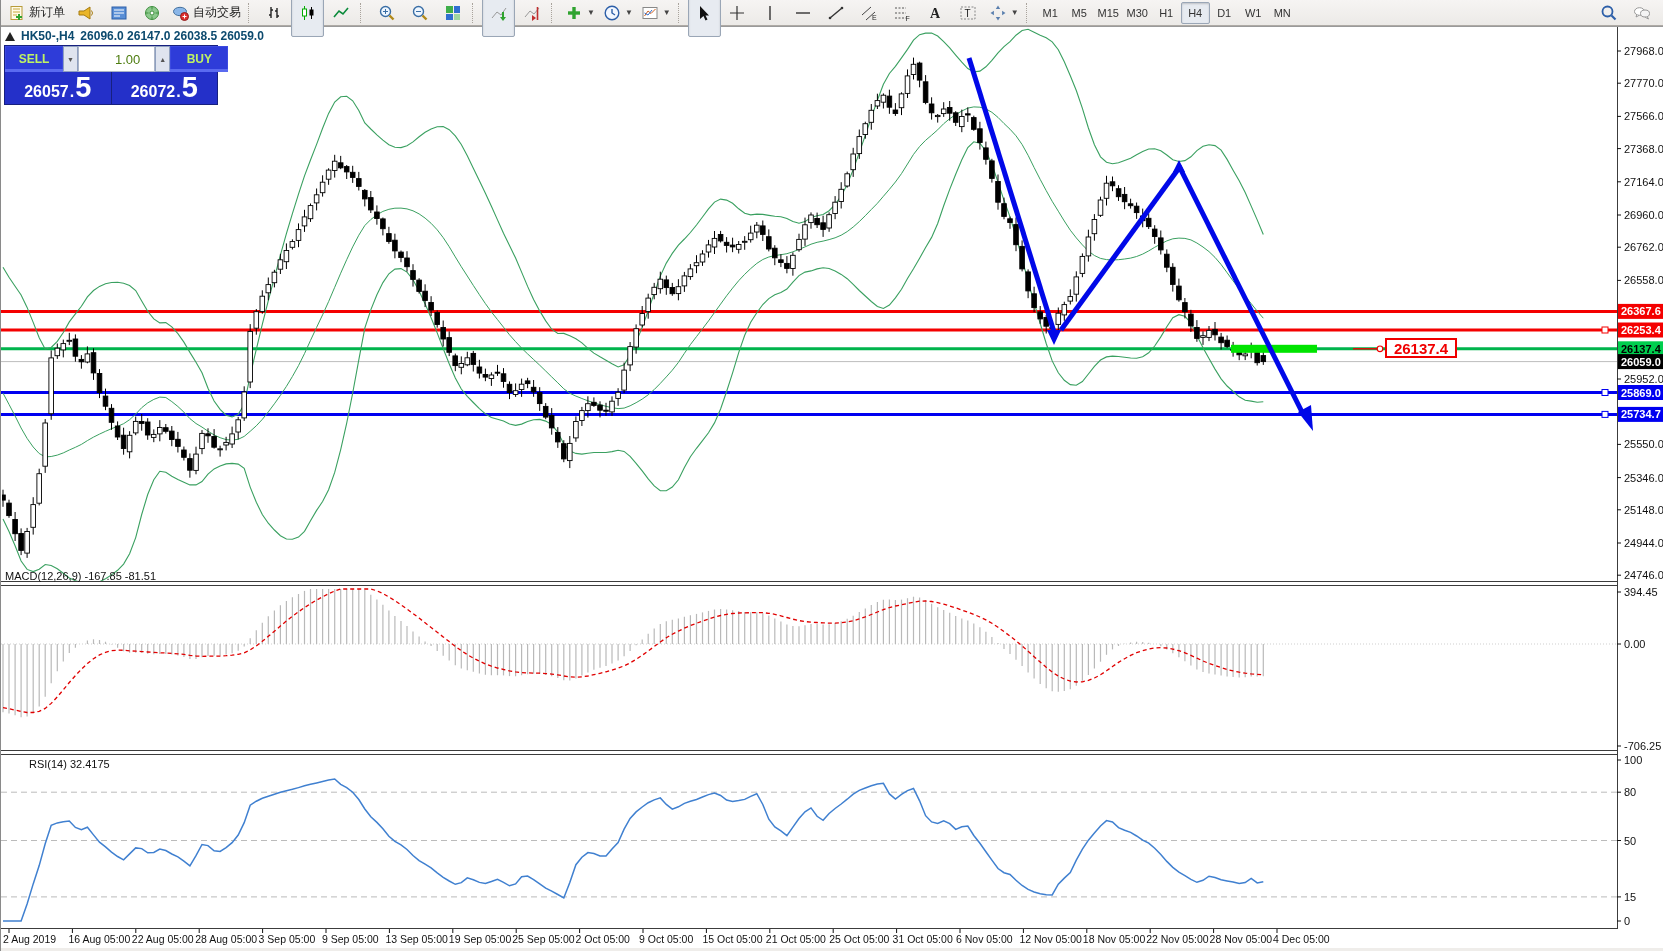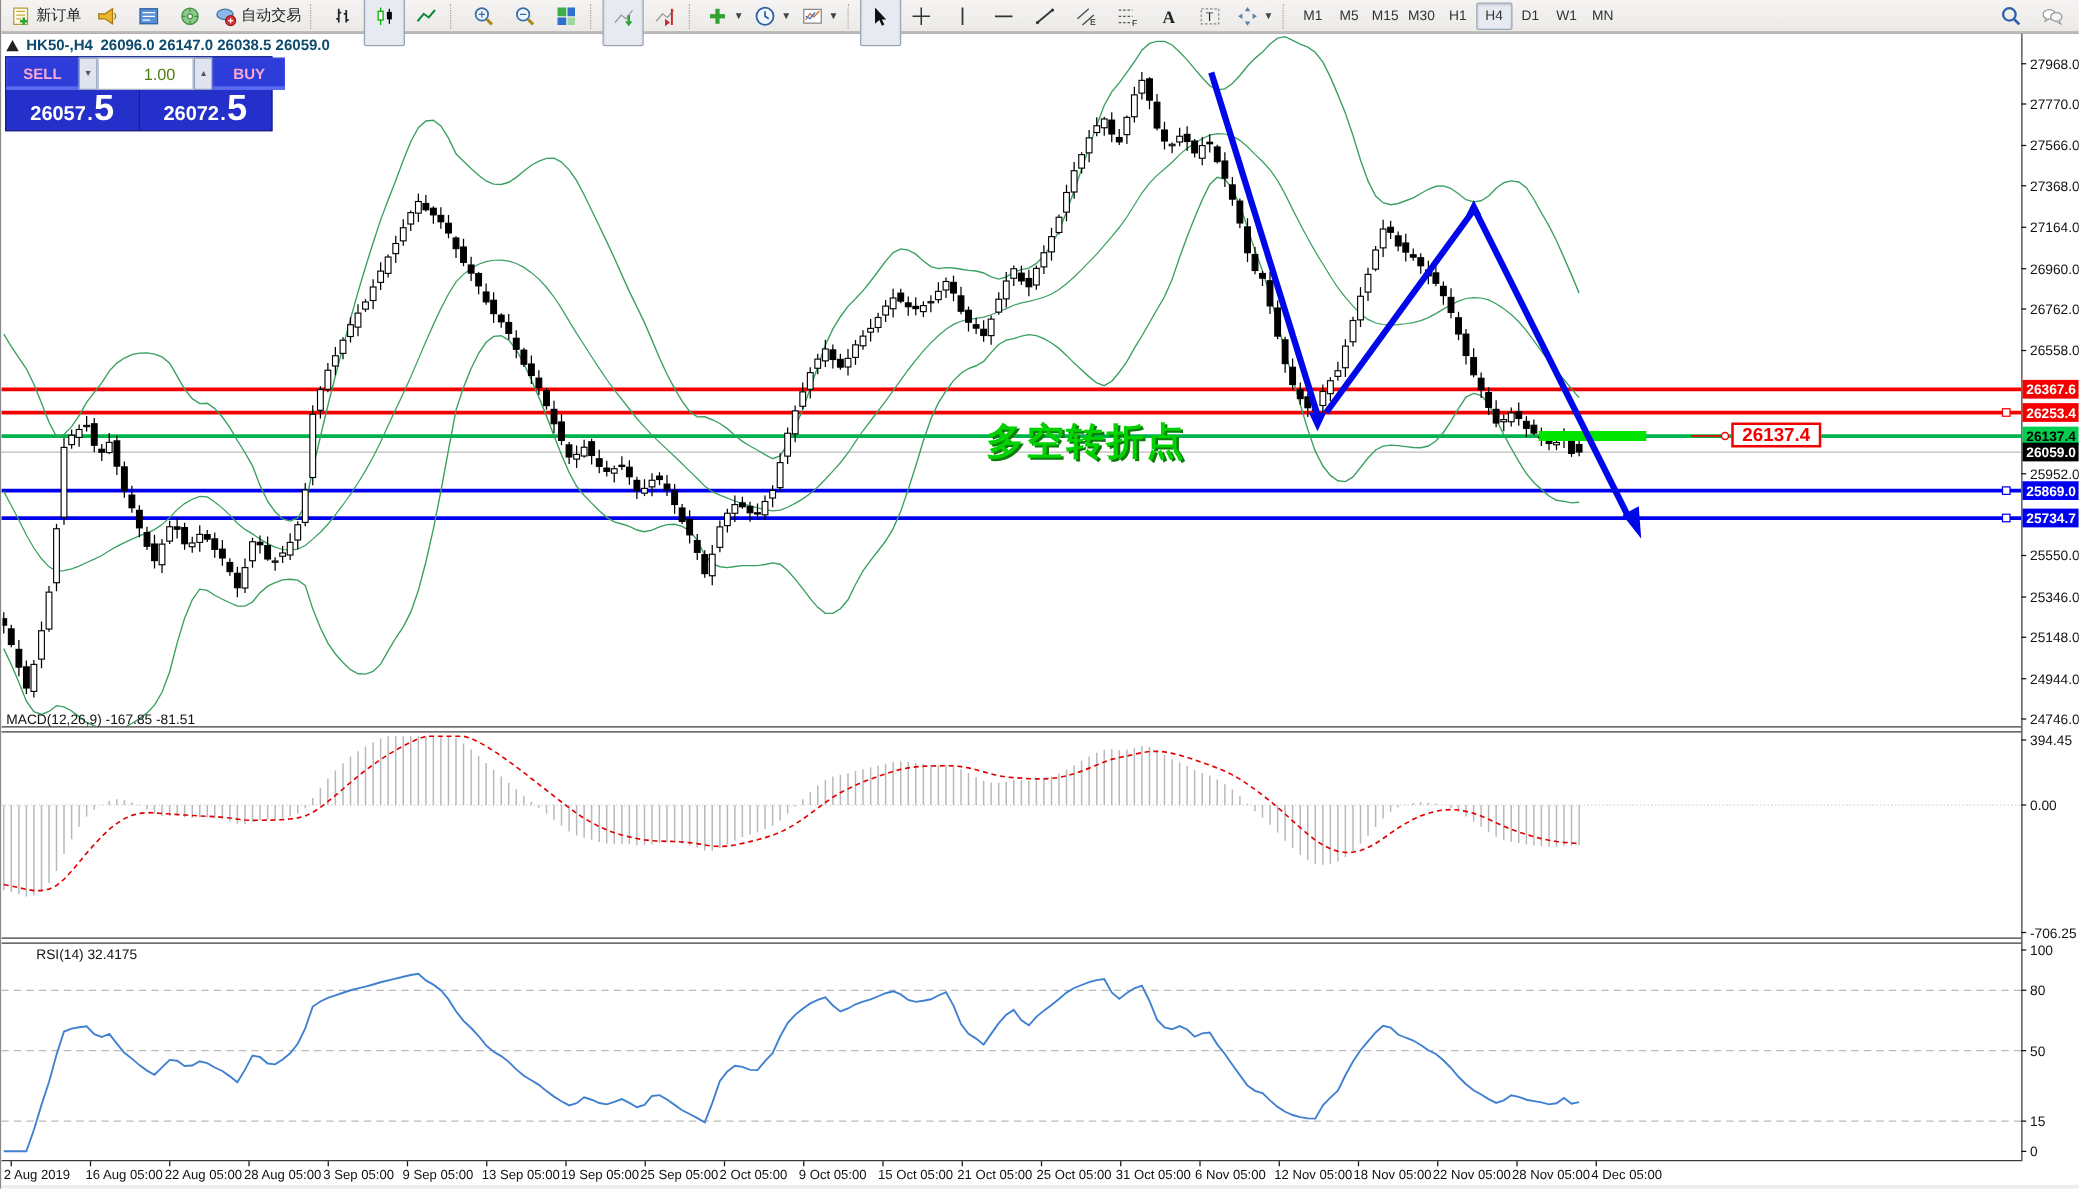--- a/index.html
+++ b/index.html
@@ -22,21 +22,21 @@
   
   #cv{position:absolute;left:0;top:0;}
   
   #ohlc{position:absolute;left:4px;top:29px;font-size:12px;font-weight:bold;color:#0c4a6e;
         display:flex;align-items:center;gap:6px;z-index:5;}
   #cicon{width:0;height:0;border-left:5px solid transparent;border-right:5px solid transparent;
          border-bottom:9px solid #222;display:inline-block;}
   #tpanel{position:absolute;left:3px;top:45px;width:214px;height:60px;z-index:6;
           background:#2430c9;border:1px solid #17207f;box-sizing:border-box;}
   #tprow1{display:flex;height:26px;}
-  .obtn{flex:0 0 58px;background:#2e3cd9;color:#f9a8d4;font-size:12px;font-weight:bold;
+  .obtn{flex:0 0 58px;background:#2e3cd9;color:#bef264;font-size:12px;font-weight:bold;
         display:flex;align-items:center;justify-content:center;
         box-shadow:inset 0 -3px 0 #5a6af0,inset 0 0 0 1px #3c4ae0;}
   .spin{flex:0 0 15px;background:#dfe4ef;border:1px solid #8fa0c0;box-sizing:border-box;
         font-size:7px;color:#555;display:flex;align-items:center;justify-content:center;}
   .vol{flex:1;background:#fff;border:1px solid #aab4c8;box-sizing:border-box;color:#4d7c0f;
        font-size:13px;display:flex;align-items:center;justify-content:flex-end;padding-right:14px;padding-left:36px;}
   #tprow2{display:flex;height:32px;}
   .pbox{flex:1;display:flex;align-items:baseline;justify-content:center;color:#fff;padding-top:2px;}
   .pbox+.pbox{border-left:1px solid #17207f;}
   .pm{font-size:16px;font-weight:bold;letter-spacing:0;}
@@ -1066,17 +1066,16 @@
           <span class="pf">5</span>
       </div>
       <div class="pbox">
         <span class="pm">26072</span>
           <span class="pd">.</span>
           <span class="pf">5</span>
       </div>
     </div>
   </div>
 
-  <div id="anno">多空转折点</div>
   <div id="flabel">26137.4</div>
   <div id="macdtitle">MACD(12,26,9) -167.85 -81.51</div>
   <div id="rsititle">RSI(14) 32.4175</div>
 </div>
 
 </body></html>

